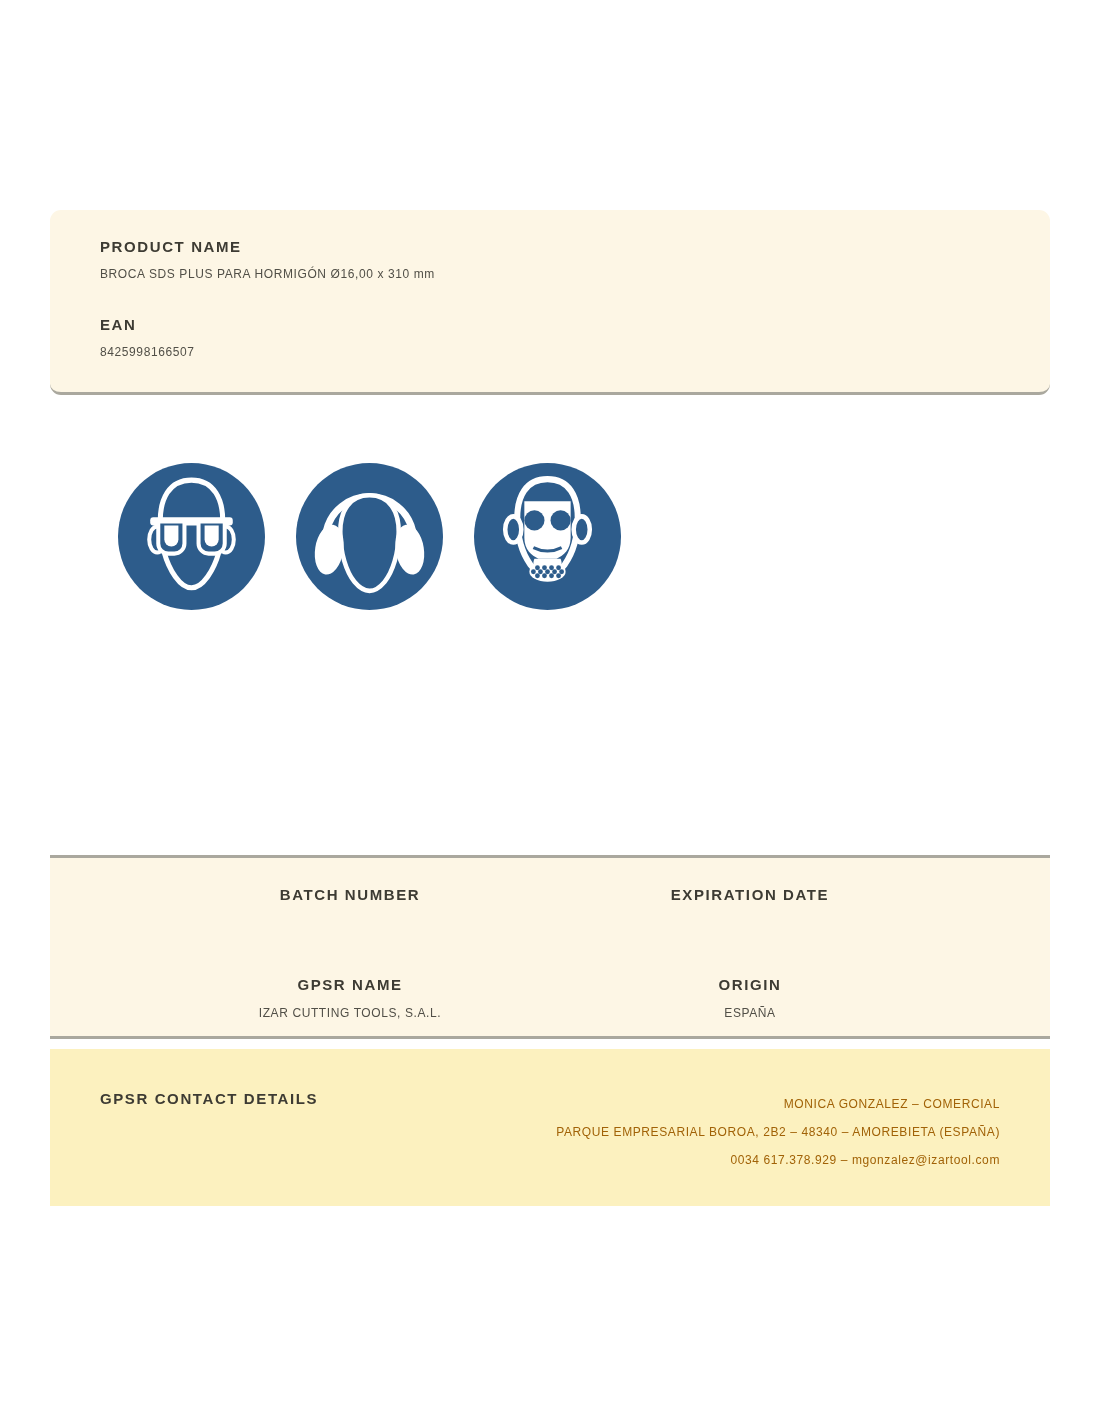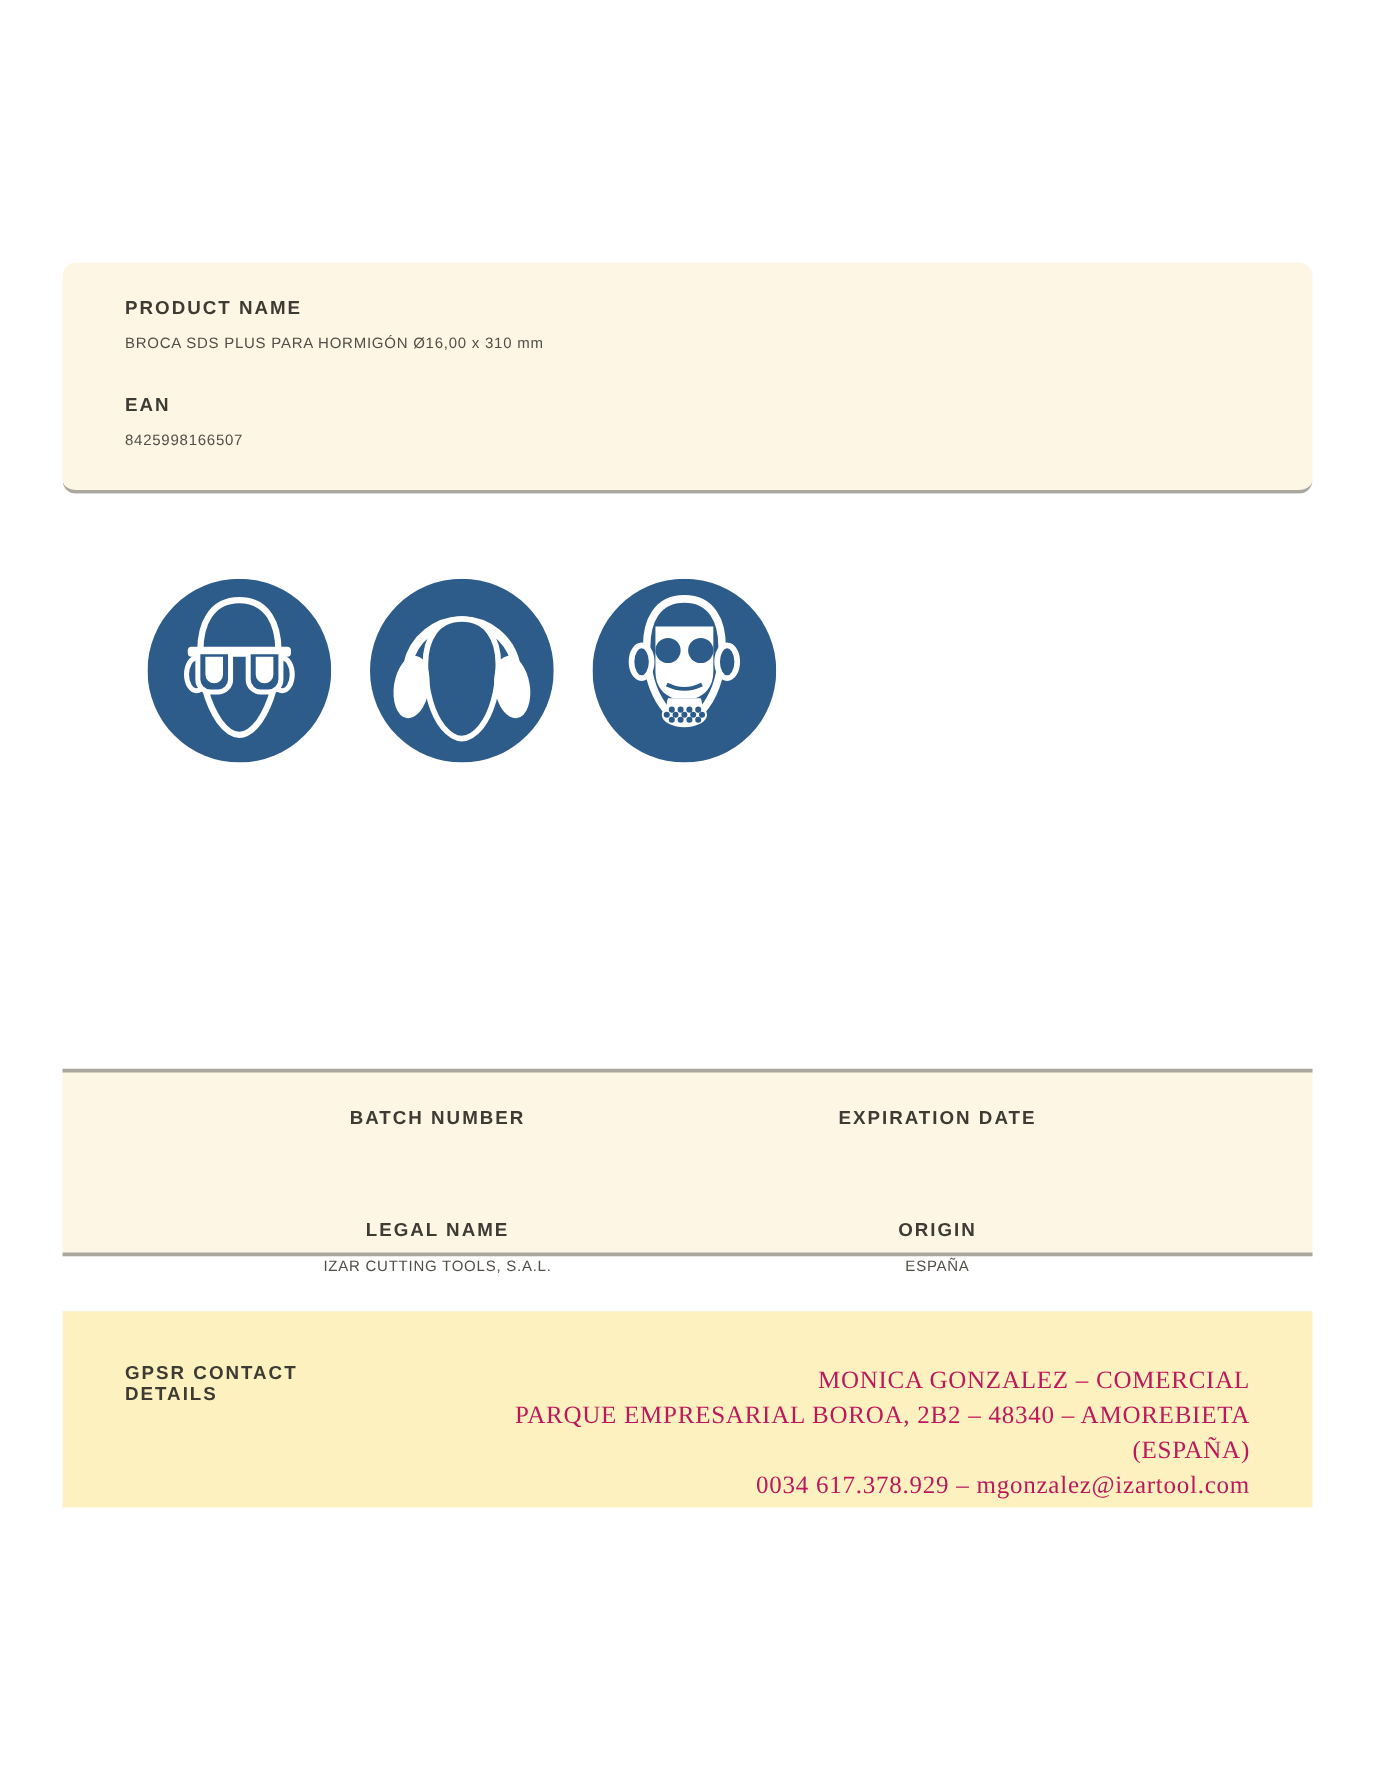--- a/index.html
+++ b/index.html
@@ -50,21 +50,21 @@
     left: 118px;
     top: 463px;
     display: flex;
     gap: 31px;
   }
   .icons-row svg { display: block; }
 
   
   .batch-panel {
     top: 855px;
-    height: 150px;
+    height: 184px;
     background: #fdf6e5;
     border-top: 3px solid #aaa89e;
     border-bottom: 3px solid #aaa89e;
     padding-top: 28px;
   }
   .batch-grid {
     width: 800px;
     margin: 0 auto;
     display: grid;
     grid-template-columns: 1fr 1fr;
@@ -78,25 +78,24 @@
     top: 1049px;
     height: 157px;
     background: #fcf1bf;
     display: flex;
     align-items: flex-start;
     padding: 41px 50px 0 50px;
   }
   .gpsr-panel .contact-block {
     margin-left: auto;
     text-align: right;
-    font-size: 20px;
+    font-size: 12px;
     letter-spacing: 0.6px;
-    color: #be185d;
+    color: #a16207;
     line-height: 28px;
-    font-family: Liberation Serif, serif;
   }
 </style>
 </head>
 <body>
 
 <div class="page">
 
   <section class="panel product-panel">
     <div class="label">PRODUCT NAME</div>
     <div class="value">BROCA SDS PLUS PARA HORMIGÓN Ø16,00 x 310 mm</div>
@@ -160,21 +159,21 @@
     <div class="batch-grid">
       <div class="cell">
         <div class="label">BATCH NUMBER</div>
         <div class="value"></div>
       </div>
       <div class="cell">
         <div class="label">EXPIRATION DATE</div>
         <div class="value"></div>
       </div>
       <div class="cell">
-        <div class="label">LEGAL NAME</div>
+        <div class="label">GPSR NAME</div>
         <div class="value">IZAR CUTTING TOOLS, S.A.L.</div>
       </div>
       <div class="cell">
         <div class="label">ORIGIN</div>
         <div class="value">ESPAÑA</div>
       </div>
     </div>
   </section>
 
   <section class="panel gpsr-panel">

